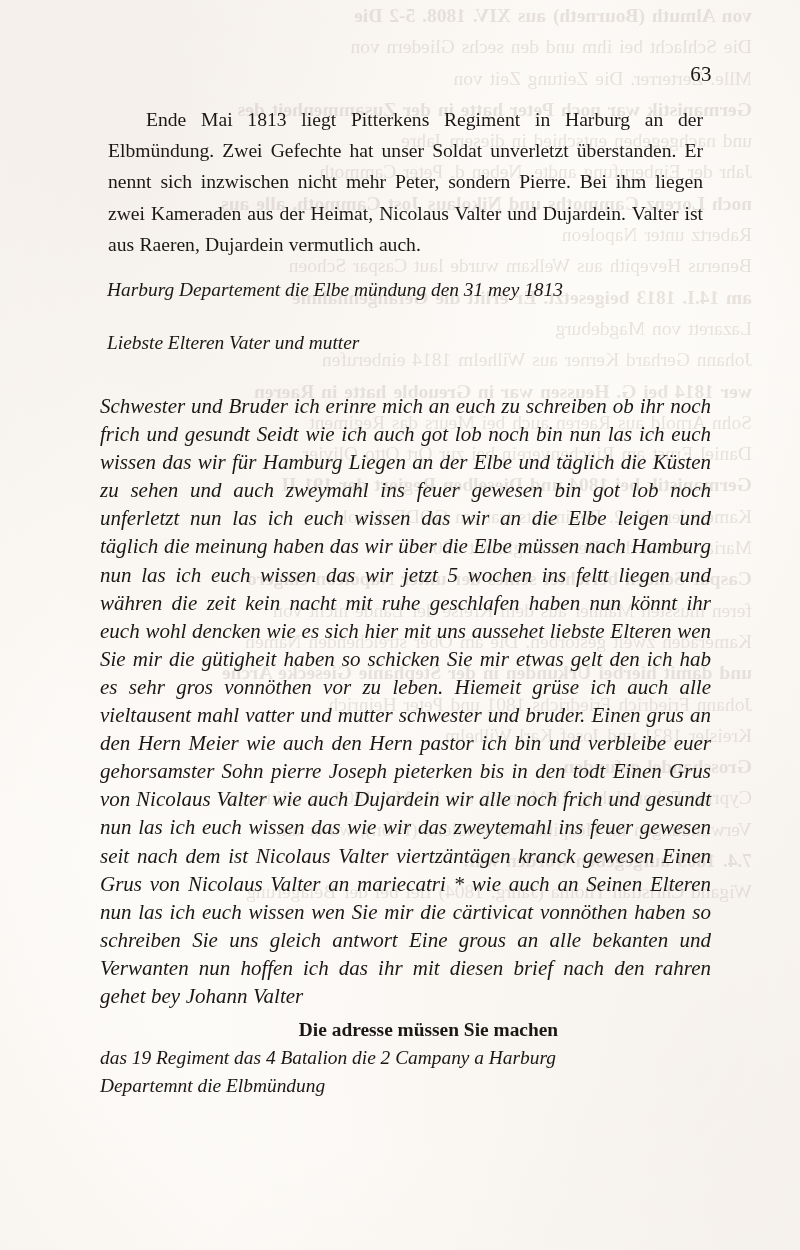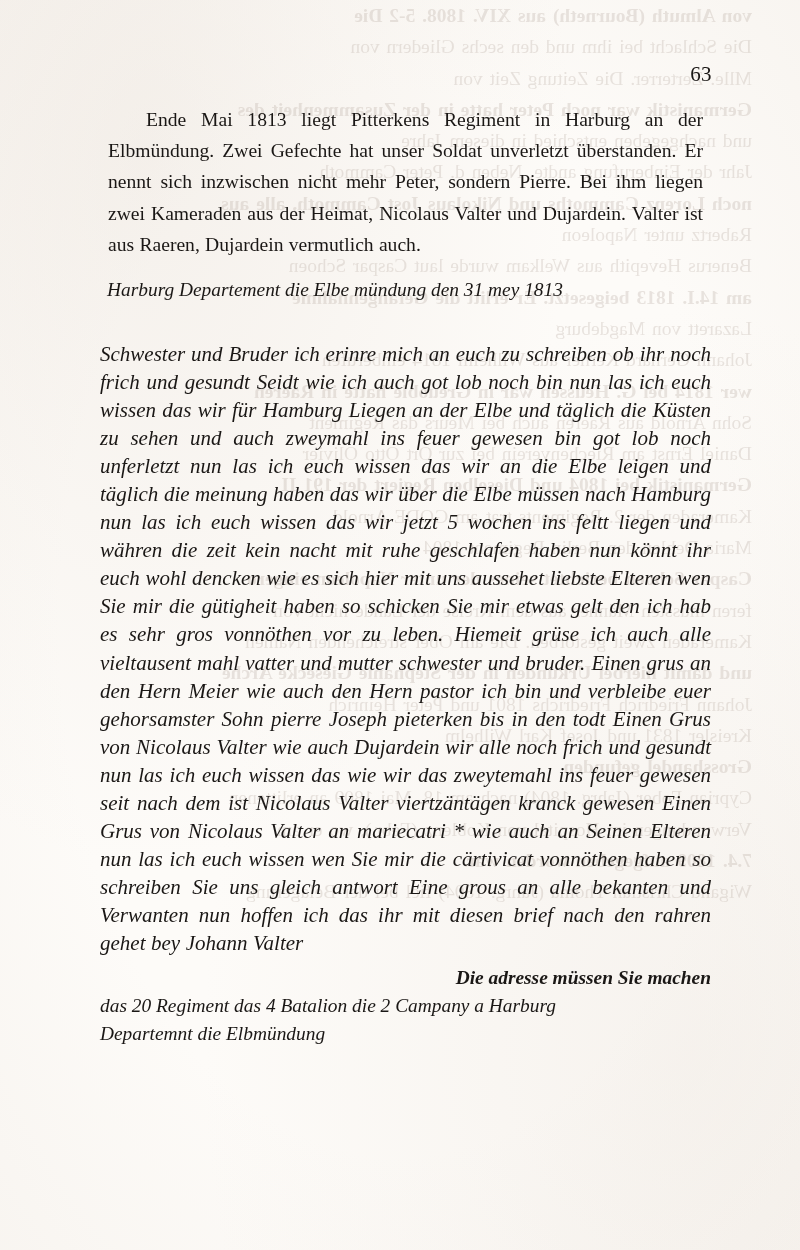--- a/index.html
+++ b/index.html
@@ -112,25 +112,24 @@
     font-size: 21px;
     line-height: 28.1px;
     text-align: justify;
     text-align-last: left;
     word-spacing: 0.3px;
   }
   .letter-body p { margin: 0; }
 
   .address-heading {
     margin-top: 6px;
-    font-style: italic;
     font-weight: bold;
     font-size: 19.4px;
     line-height: 28.1px;
-    text-align: right;
+    text-align: center;
     padding-left: 46px;
   }
 
   .address-lines {
     font-style: italic;
     font-size: 19.4px;
     line-height: 28.1px;
     text-align: left;
   }
   .address-lines .al { display: block; }
@@ -147,28 +146,29 @@
   <div class="content">
 
     <div class="folio">63</div>
 
     <div class="textblock">
 
       <p class="para-intro">Ende Mai 1813 liegt Pitterkens Regiment in Harburg an der Elbmündung. Zwei Gefechte hat unser Soldat unverletzt überstanden. Er nennt sich inzwischen nicht mehr Peter, sondern Pierre. Bei ihm liegen zwei Kameraden aus der Heimat, Nicolaus Valter und Dujardein. Valter ist aus Raeren, Dujardein vermutlich auch.</p>
 
       <div class="letter-head">
         <span class="hl">Harburg Departement die Elbe mündung den 31 mey 1813</span>
+        <span class="hl">Liebste Elteren Vater und mutter</span>
       </div>
 
       <div class="letter-body">
         <p>Schwester und Bruder ich erinre mich an euch zu schreiben ob ihr noch frich und gesundt Seidt wie ich auch got lob noch bin nun las ich euch wissen das wir für Hamburg Liegen an der Elbe und täglich die Küsten zu sehen und auch zweymahl ins feuer gewesen bin got lob noch unferletzt nun las ich euch wissen das wir an die Elbe leigen und täglich die meinung haben das wir über die Elbe müssen nach Hamburg nun las ich euch wissen das wir jetzt 5 wochen ins feltt liegen und währen die zeit kein nacht mit ruhe geschlafen haben nun könnt ihr euch wohl dencken wie es sich hier mit uns aussehet liebste Elteren wen Sie mir die gütigheit haben so schicken Sie mir etwas gelt den ich hab es sehr gros vonnöthen vor zu leben. Hiemeit grüse ich auch alle vieltausent mahl vatter und mutter schwester und bruder. Einen grus an den Hern Meier wie auch den Hern pastor ich bin und verbleibe euer gehorsamster Sohn pierre Joseph pieterken bis in den todt Einen Grus von Nicolaus Valter wie auch Dujardein wir alle noch frich und gesundt nun las ich euch wissen das wie wir das zweytemahl ins feuer gewesen seit nach dem ist Nicolaus Valter viertzäntägen kranck gewesen Einen Grus von Nicolaus Valter an mariecatri * wie auch an Seinen Elteren nun las ich euch wissen wen Sie mir die cärtivicat vonnöthen haben so schreiben Sie uns gleich antwort Eine grous an alle bekanten und Verwanten nun hoffen ich das ihr mit diesen brief nach den rahren gehet bey Johann Valter</p>
       </div>
 
       <div class="address-heading">Die adresse müssen Sie machen</div>
 
       <div class="address-lines">
-        <span class="al">das 20 Regiment das 4 Batalion die 2 Campany a Harburg</span>
+        <span class="al">das 19 Regiment das 4 Batalion die 2 Campany a Harburg</span>
         <span class="al">Departemnt die Elbmündung</span>
       </div>
 
     </div>
   </div>
 </div>
 
 </body></html>

